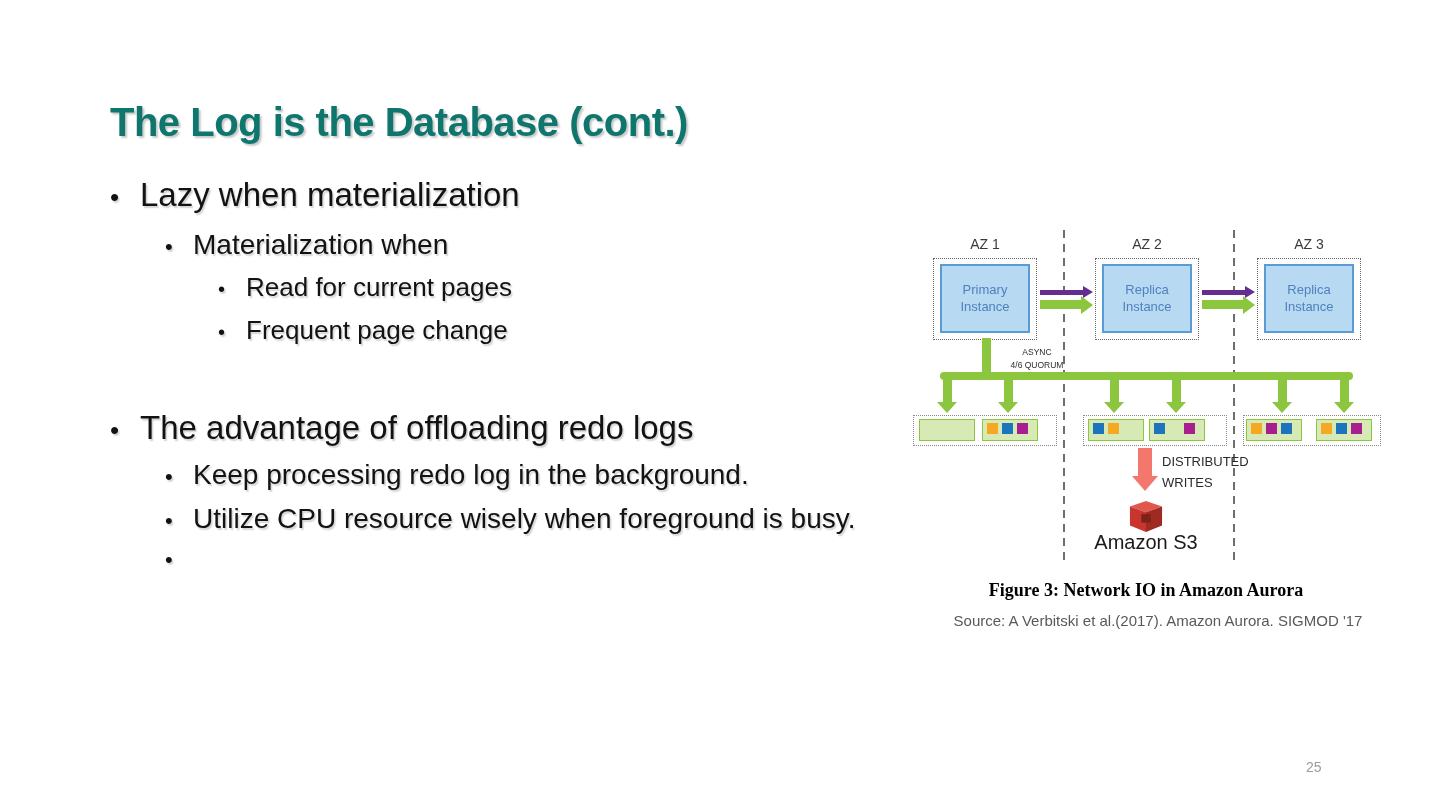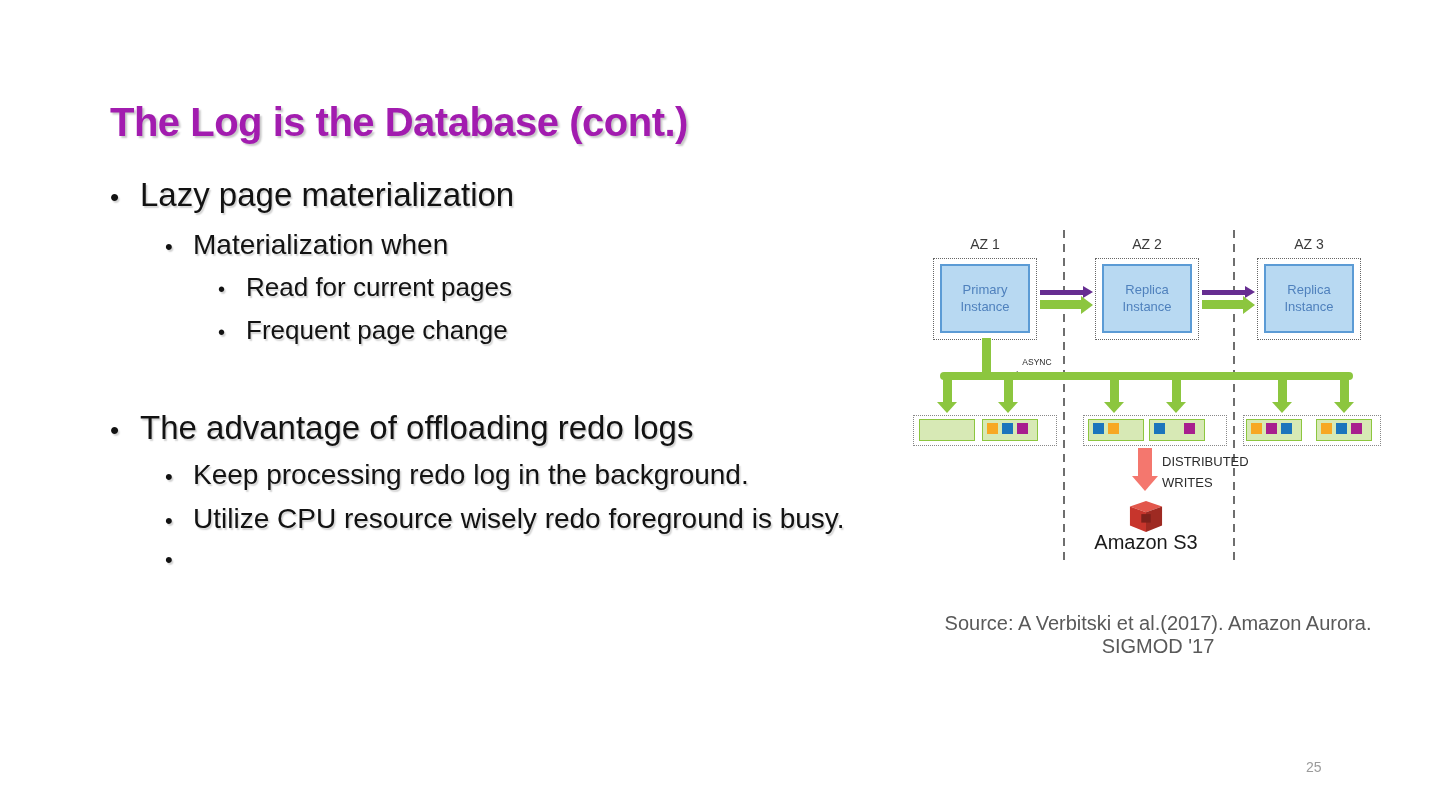--- a/index.html
+++ b/index.html
@@ -3,21 +3,21 @@
 <meta charset="utf-8">
 <style>
   html,body{margin:0;padding:0;background:#fff;}
   .slide{
     position:relative; width:1440px; height:810px; background:#ffffff;
     font-family:"Liberation Sans", sans-serif; overflow:hidden;
   }
   
   .title{
     position:absolute; left:110px; top:100px; margin:0;
-    font-size:40px; font-weight:bold; color:#a21caf;
+    font-size:40px; font-weight:bold; color:#0f766e;
     letter-spacing:-0.5px; white-space:nowrap;
     text-shadow:2px 2px 2px rgba(0,0,0,0.22);
   }
   .line{position:absolute; display:flex; align-items:baseline; color:#121212;
         white-space:nowrap; text-shadow:1.5px 1.5px 1.5px rgba(0,0,0,0.18);}
   .line .marker{flex:0 0 auto; text-align:left;}
   .l1{left:110px; font-size:33px;}
   .l1 .marker{width:30px; font-size:26px;}
   .l2{left:165px; font-size:28px;}
   .l2 .marker{width:28px; font-size:22px;}
@@ -39,21 +39,21 @@
     display:flex; align-items:center; justify-content:center; text-align:center;
     color:var(--inst-text); font-size:13px; line-height:1.3; padding:0 4px;}
   
   .arrow-right{position:absolute;}
   .arrow-right.purple{height:5px; background:var(--purple);}
   .arrow-right.purple::after{content:""; position:absolute; left:100%; top:-4px;
     border-left:10px solid var(--purple); border-top:6.5px solid transparent; border-bottom:6.5px solid transparent;}
   .arrow-right.green{height:9px; background:var(--green);}
   .arrow-right.green::after{content:""; position:absolute; left:100%; top:-4.5px;
     border-left:12px solid var(--green); border-top:9px solid transparent; border-bottom:9px solid transparent;}
-  .async-label{position:absolute; left:112px; top:128px; width:70px; text-align:center;
+  .async-label{position:absolute; left:112px; top:118px; width:70px; text-align:center;
     font-size:8.5px; line-height:1.55; color:#2b2b2b;}
   
   .stem{position:absolute; left:92px; top:110px; width:9px; height:38px; background:var(--green);}
   .bar{position:absolute; left:50px; top:144px; width:413px; height:8px; background:var(--green); border-radius:4px;}
   .arrow-down{position:absolute; width:9px; top:150px; height:24px; background:var(--green);}
   .arrow-down::after{content:""; position:absolute; top:100%; left:-6px;
     border-top:11px solid var(--green); border-left:10.5px solid transparent; border-right:10.5px solid transparent;}
   
   .storage-group{position:absolute; top:187px; height:31px; border:1.5px dotted #888; box-sizing:border-box;}
   .seg{position:absolute; top:191px; width:56px; height:22px; box-sizing:border-box;
@@ -68,32 +68,32 @@
     border-top:15px solid var(--salmon); border-left:13px solid transparent; border-right:13px solid transparent;}
   .dw-label{position:absolute; left:272px; top:224px; font-size:13px; line-height:1.6; color:#2b2b2b;}
   .s3-icon{position:absolute; left:237px; top:271px; width:38px; height:34px;}
   .s3-face-top{fill:#e2574c;} .s3-face-left{fill:var(--s3-red);} .s3-face-right{fill:#9e2a22;}
   .s3-slot{fill:#7e211b;}
   .s3-label{position:absolute; left:196px; top:303px; width:120px; text-align:center;
     font-size:20px; color:#1a1a1a;}
   .fig-caption{position:absolute; left:6px; top:352px; width:500px; text-align:center;
     font-family:"Liberation Serif", serif; font-weight:bold; font-size:18px; color:#000;}
   .fig-source{position:absolute; left:18px; top:384px; width:500px; text-align:center;
-    font-size:20px; color:#595959;}
+    font-size:15px; color:#595959;}
 </style>
 </head>
 <body>
 
 <div class="slide">
 
   <h1 class="title">The Log is the Database (cont.)</h1>
 
   <div class="line l1" style="top:176px">
     <span class="marker">•</span>
-    <span>Lazy page materialization</span>
+    <span>Lazy when materialization</span>
   </div>
   <div class="line l2" style="top:229px">
     <span class="marker">•</span>
     <span>Materialization when</span>
   </div>
   <div class="line l3" style="top:272px">
     <span class="marker">•</span>
     <span>Read for current pages</span>
   </div>
   <div class="line l3" style="top:315px">
@@ -104,21 +104,21 @@
   <div class="line l1" style="top:409px">
     <span class="marker">•</span>
     <span>The advantage of offloading redo logs</span>
   </div>
   <div class="line l2" style="top:459px">
     <span class="marker">•</span>
     <span>Keep processing redo log in the background.</span>
   </div>
   <div class="line l2" style="top:503px">
     <span class="marker">•</span>
-    <span>Utilize CPU resource wisely redo foreground is busy.</span>
+    <span>Utilize CPU resource wisely when foreground is busy.</span>
   </div>
   <div class="line l2" style="top:547px">
     <span class="marker">•</span>
   </div>
 
   <div class="figure">
 
     <div class="az-sep" style="left:173px"></div>
     <div class="az-sep" style="left:343px"></div>
 
@@ -192,17 +192,18 @@
     </div>
 
     <svg class="s3-icon" viewBox="0 0 40 36">
       <polygon class="s3-face-top" points="3,8 20,2 37,8 20,14"></polygon>
       <polygon class="s3-face-left" points="3,8 20,14 20,35 3,28"></polygon>
       <polygon class="s3-face-right" points="37,8 20,14 20,35 37,28"></polygon>
       <rect class="s3-slot" x="15" y="16" width="10" height="9"></rect>
     </svg>
     <div class="s3-label">Amazon S3</div>
 
+    <div class="fig-caption">Figure 3: Network IO in Amazon Aurora</div>
     <div class="fig-source">Source: A Verbitski et al.(2017). Amazon Aurora. SIGMOD '17</div>
   </div>
 
   <div class="page-number">25</div>
 </div>
 
 </body></html>

